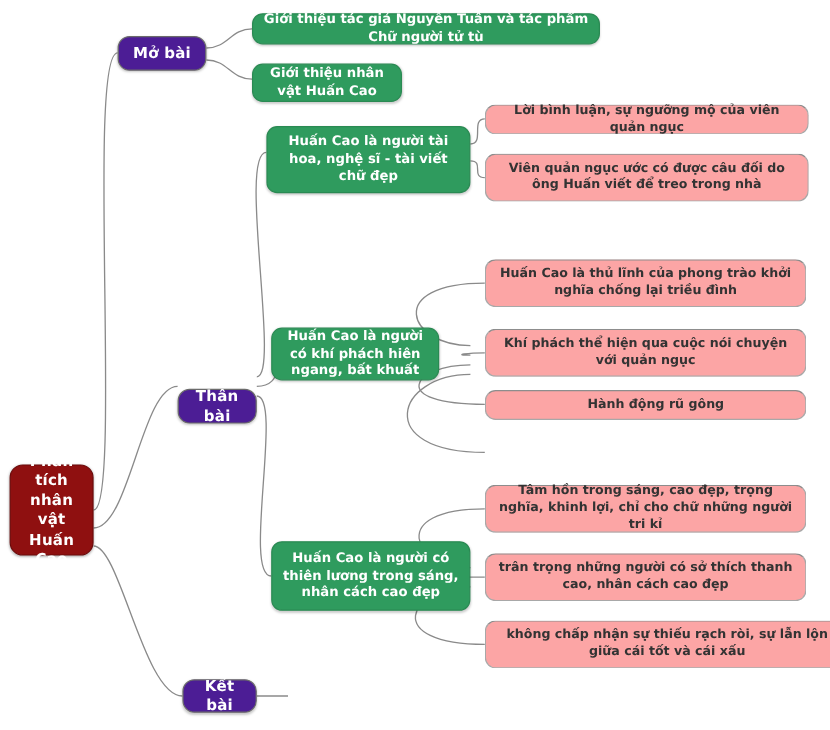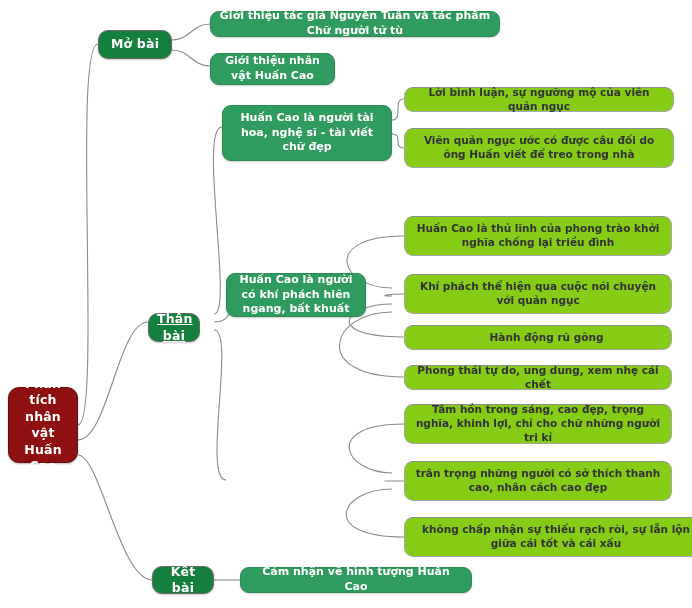--- a/index.html
+++ b/index.html
@@ -51,21 +51,21 @@
     font-weight: bold;
     font-size: 12.5px;
     border-radius: 11px;
     border: 1px solid #6d0b0b;
     box-shadow: 0 1px 2px rgba(0,0,0,.28);
     letter-spacing: .2px;
   }
 
   
   .node--branch {
-    background: #15803d;
+    background: #4c1d95;
     color: #ffffff;
     font-weight: bold;
     font-size: 12.5px;
     border-radius: 10px;
     border: 1px solid #6b6b6b;
     box-shadow: 0 1px 2px rgba(0,0,0,.22);
     letter-spacing: .2px;
   }
 
   
@@ -74,21 +74,21 @@
     color: #ffffff;
     font-weight: bold;
     font-size: 11px;
     border-radius: 9px;
     border: 1px solid #2a8a53;
     box-shadow: 0 1px 2px rgba(0,0,0,.20);
   }
 
   
   .node--leaf {
-    background: #84cc16;
+    background: #fca5a5;
     color: #333333;
     font-weight: bold;
     font-size: 10.5px;
     border-radius: 9px;
     border: 1px solid #a8a8a8;
     border-top-color: #8d8d8d;
   }
 </style>
 </head>
 <body>
@@ -136,21 +136,21 @@
   </div>
 
   <div class="node node--green" style="left:210px; top:11px; width:290px; height:26px;">
     <span class="txt">Giới thiệu tác giả Nguyễn Tuân và tác phẩm Chữ người tử tù</span>
   </div>
 
   <div class="node node--green" style="left:210px; top:53px; width:125px; height:32px;">
     <span class="txt">Giới thiệu nhân vật Huấn Cao</span>
   </div>
 
-  <div class="node node--branch" style="left:148px; top:313px; width:52px; height:29px;text-decoration:underline;">
+  <div class="node node--branch" style="left:148px; top:324px; width:66px; height:29px;">
     <span class="txt">Thân bài</span>
   </div>
 
   <div class="node node--green" style="left:222px; top:105px; width:170px; height:56px;">
     <span class="txt">Huấn Cao là người tài hoa, nghệ sĩ - tài viết chữ đẹp</span>
   </div>
 
   <div class="node node--leaf" style="left:404px; top:87px; width:270px; height:25px;">
     <span class="txt">Lời bình luận, sự ngưỡng mộ của viên quản ngục</span>
   </div>
@@ -168,38 +168,35 @@
   </div>
 
   <div class="node node--leaf" style="left:404px; top:274px; width:268px; height:40px;">
     <span class="txt">Khí phách thể hiện qua cuộc nói chuyện với quản ngục</span>
   </div>
 
   <div class="node node--leaf" style="left:404px; top:325px; width:268px; height:25px;padding-left:17px;">
     <span class="txt">Hành động rũ gông</span>
   </div>
 
-  <div class="node node--leaf" style="left:404px; top:365px; width:268px; height:25px;">
-    <span class="txt">Phong thái tự do, ung dung, xem nhẹ cái chết</span>
-  </div>
-
+
+  <div class="node node--green" style="left:226px; top:451px; width:166px; height:58px;">
+    <span class="txt">Huấn Cao là người có thiên lương trong sáng, nhân cách cao đẹp</span>
+  </div>
 
   <div class="node node--leaf" style="left:404px; top:404px; width:268px; height:40px;">
     <span class="txt">Tâm hồn trong sáng, cao đẹp, trọng nghĩa, khinh lợi, chỉ cho chữ những người tri kỉ</span>
   </div>
 
   <div class="node node--leaf" style="left:404px; top:461px; width:268px; height:40px;">
     <span class="txt">trân trọng những người có sở thích thanh cao, nhân cách cao đẹp</span>
   </div>
 
   <div class="node node--leaf" style="left:404px; top:517px; width:304px; height:40px;">
     <span class="txt">không chấp nhận sự thiếu rạch ròi, sự lẫn lộn giữa cái tốt và cái xấu</span>
   </div>
 
   <div class="node node--branch" style="left:152px; top:566px; width:62px; height:28px;">
     <span class="txt">Kết bài</span>
   </div>
 
-  <div class="node node--green" style="left:240px; top:567px; width:232px; height:26px;">
-    <span class="txt">Cảm nhận về hình tượng Huấn Cao</span>
-  </div>
 
 </div>
 
 </body></html>

